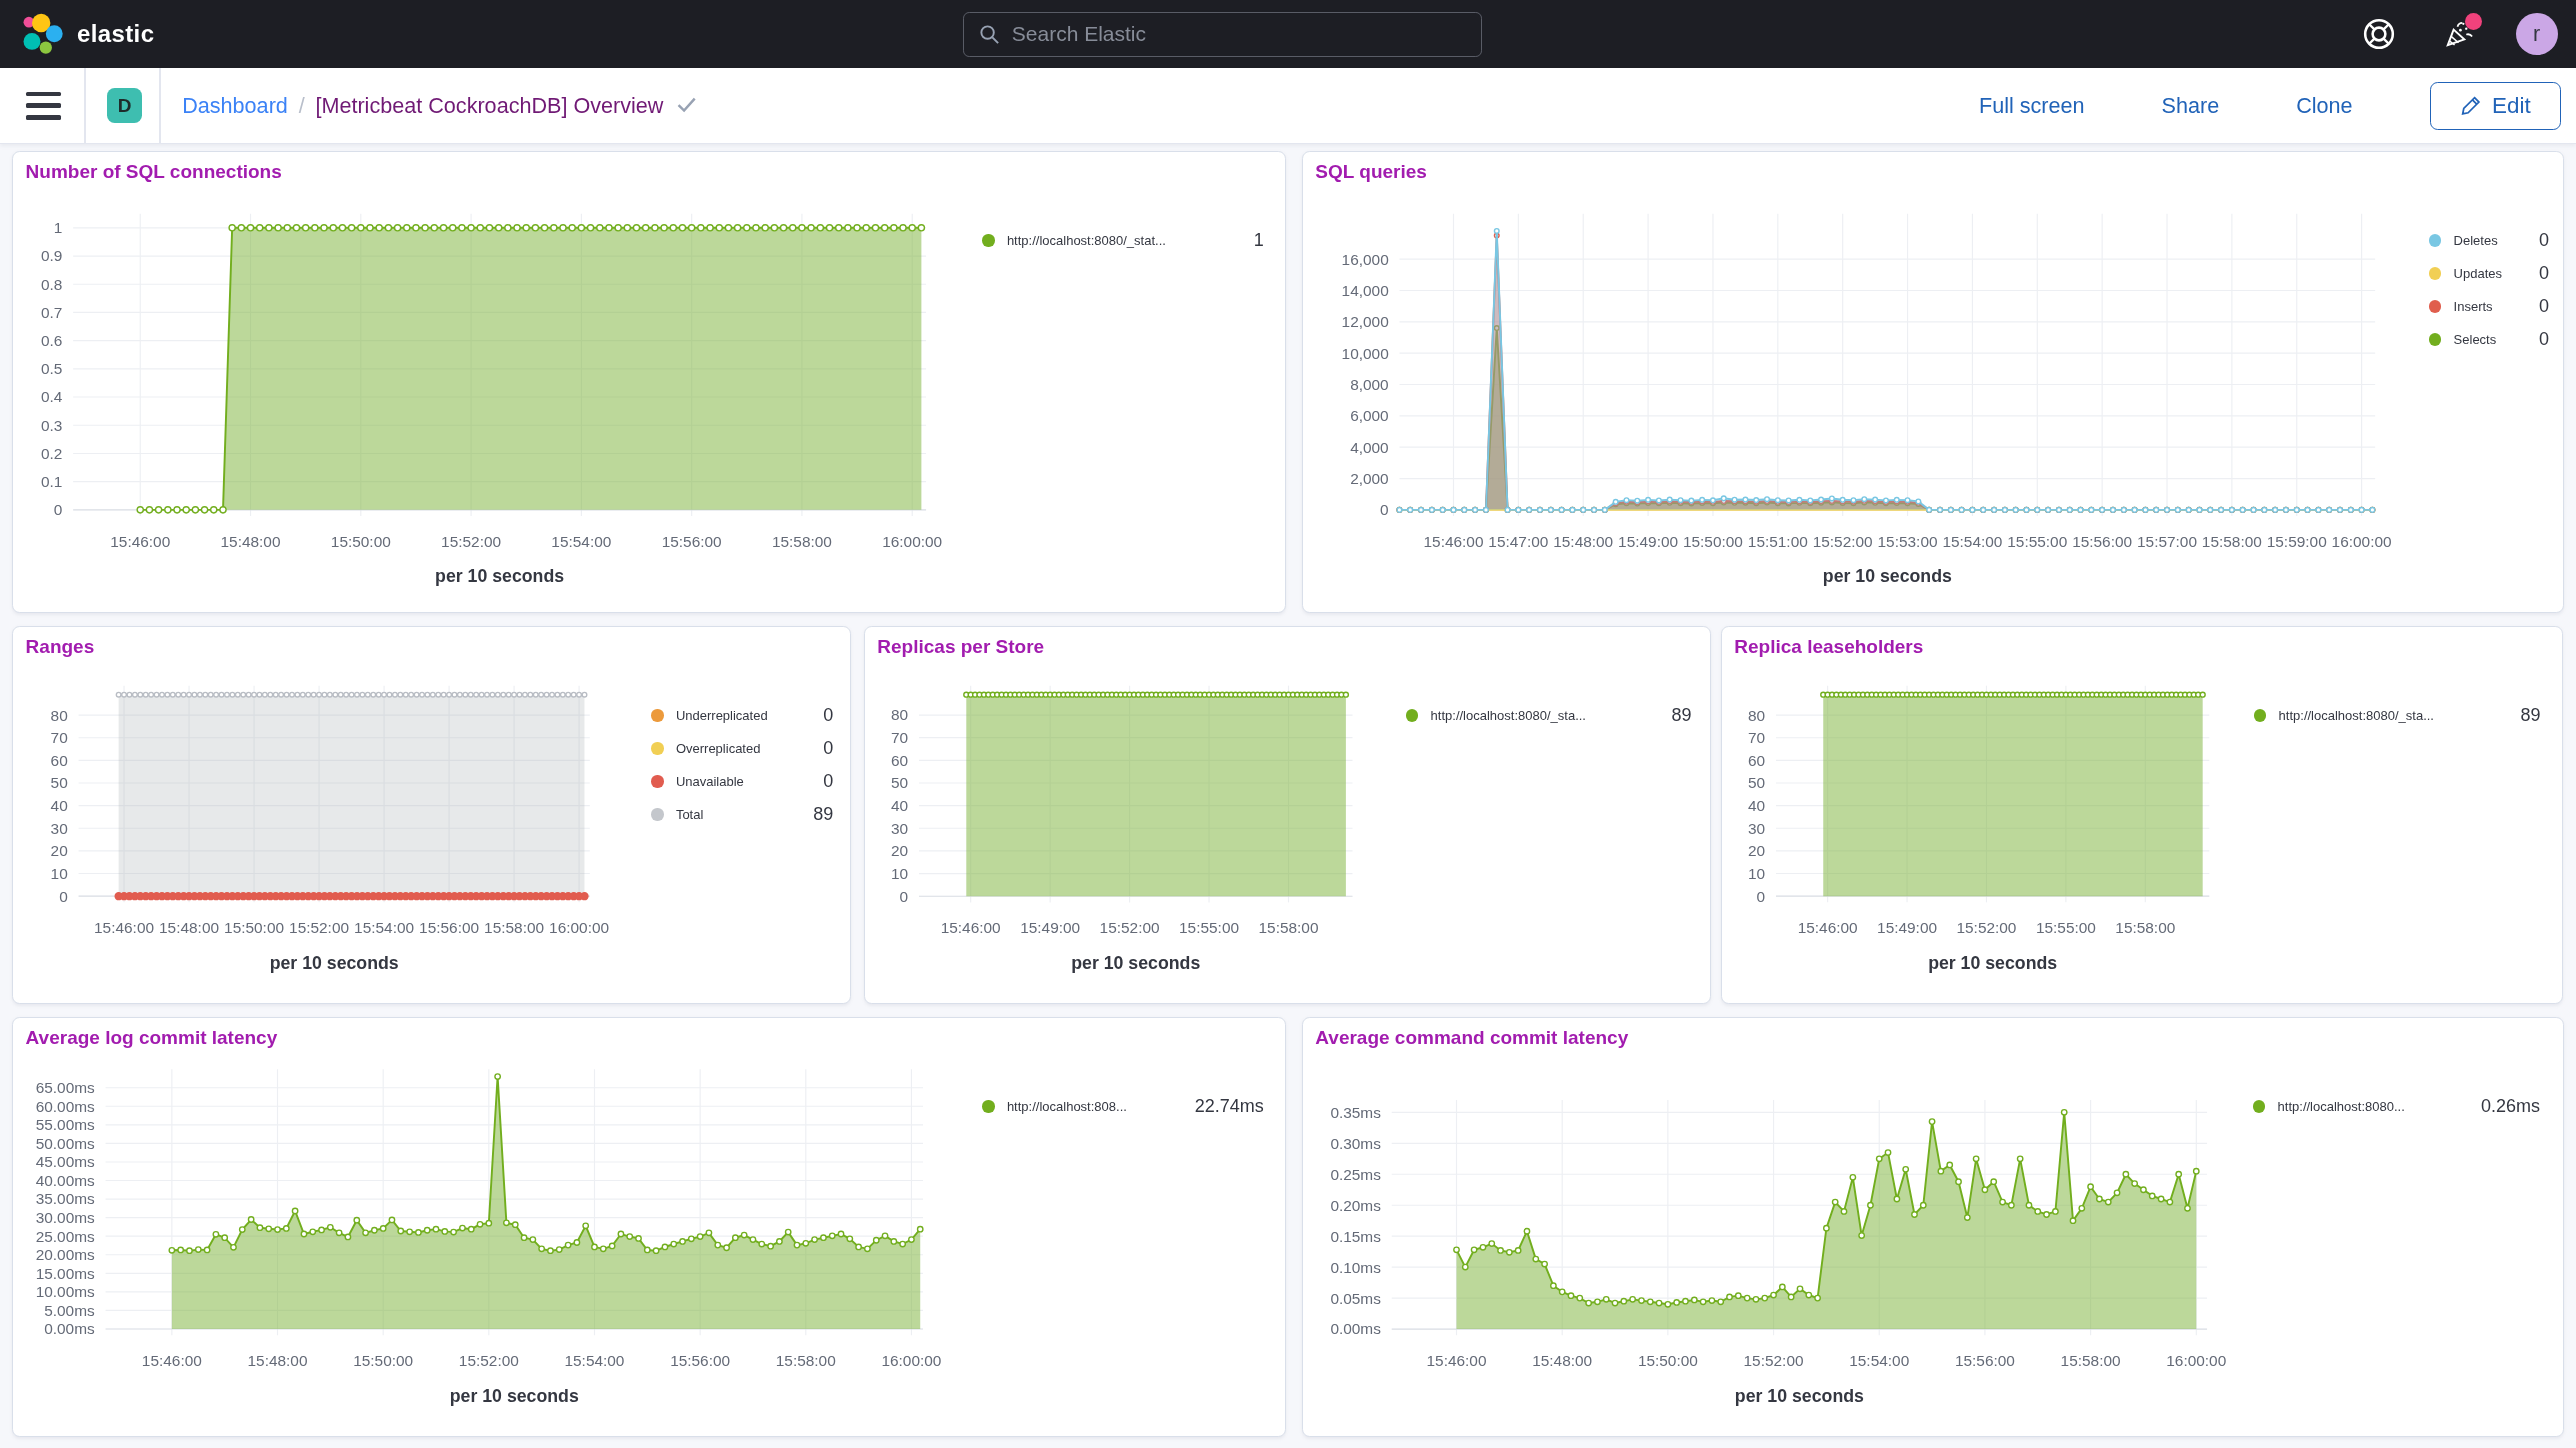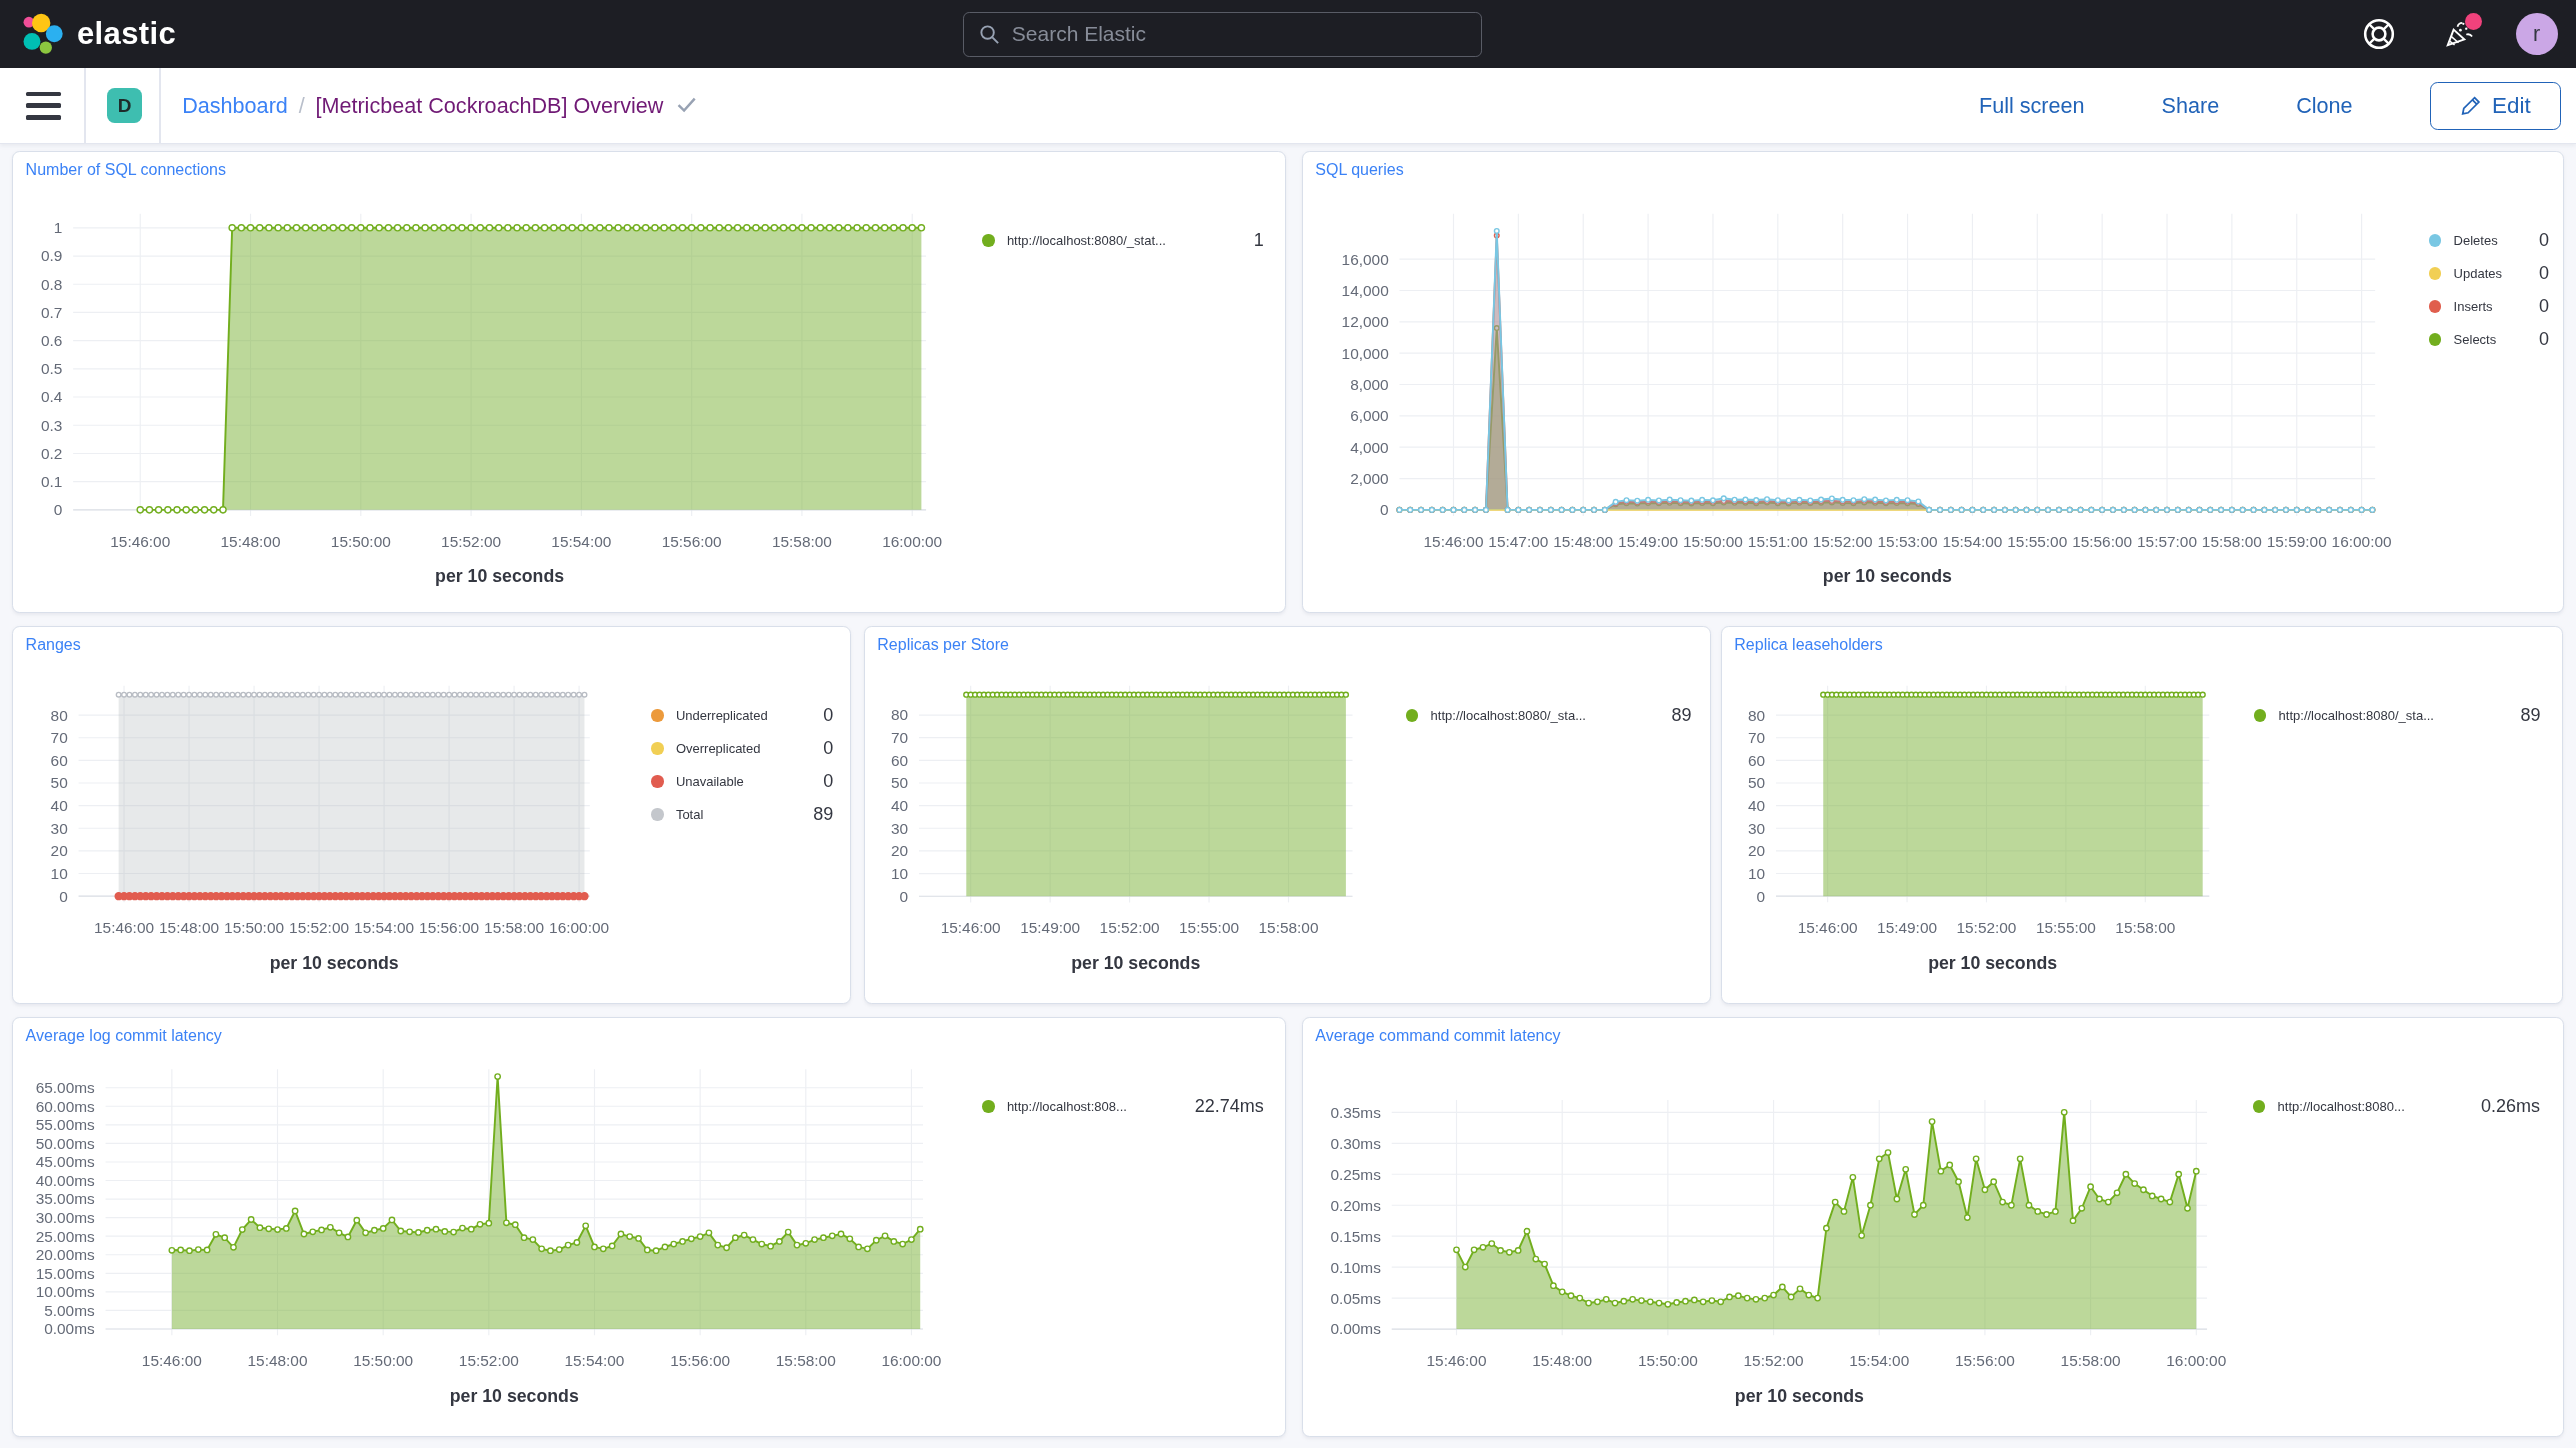--- a/index.html
+++ b/index.html
@@ -4,21 +4,21 @@
 <style>
   * { margin:0; padding:0; box-sizing:border-box; }
   html,body { width:2576px; height:1448px; overflow:hidden; background:#F6F7FB;
     font-family:"Liberation Sans", sans-serif; }
   .screen { position:relative; width:2576px; height:1448px; }
 
   
   .topbar { position:absolute; left:0; top:0; width:2576px; height:68px; background:#1D1E24;
     display:flex; align-items:center; }
   .brand { display:flex; align-items:center; gap:12.3px; margin-left:21.6px; }
-  .brand-name { color:#FFFFFF; font-size:31px; font-weight:600; letter-spacing:0.4px; }
+  .brand-name { color:#FFFFFF; font-size:24px; font-weight:600; letter-spacing:0.4px; }
   .searchbox { position:absolute; left:963px; top:11.6px; width:519px; height:45px;
     border:1.5px solid #595C66; border-radius:6.2px; display:flex; align-items:center; background:#1D1E24; }
   .searchbox input { flex:1; background:transparent; border:none; outline:none; color:#D4DAE5;
     font-size:21px; font-family:"Liberation Sans",sans-serif; }
   .searchbox input::placeholder { color:#878C98; }
   .search-glyph { margin:0 10.8px 0 14px; display:flex; }
   .top-icons { position:absolute; right:18.5px; top:0; height:68px; display:flex; align-items:center; gap:37px; }
   .icon-btn { position:relative; width:42px; height:42px; display:flex; align-items:center; justify-content:center; cursor:pointer; }
   .notif-dot { position:absolute; right:-3.1px; top:0; width:17px; height:17px; border-radius:50%; background:#F0427C; }
   .avatar { width:42px; height:42px; border-radius:50%; background:#CBA7E6; color:#343741;
@@ -41,21 +41,21 @@
   .crumb-current { color:#701a75; font-weight:500; }
   .crumb-check { margin-left:14px; display:flex; }
   .toolbar-right { margin-left:auto; display:flex; align-items:center; gap:77px; padding-right:15.4px; }
   .tb-link { color:#2163B8; font-size:21.6px; cursor:pointer; white-space:nowrap; }
   .edit-btn { display:flex; align-items:center; gap:10.8px; border:1.5px solid #2163B8; border-radius:7.7px;
     height:48px; padding:17px 29px; color:#2163B8; font-size:22.4px; font-weight:500; background:#fff; cursor:pointer; }
 
   
   .panel { position:absolute; background:#FFFFFF; border:0.8px solid #D9DFEA; border-radius:7.7px;
     box-shadow:0 1.5px 3.1px rgba(130,140,160,.12); }
-  .panel-title { position:absolute; left:12.3px; top:9.3px; font-size:16px; font-weight:400; color:#3b82f6; }
+  .panel-title { position:absolute; left:12.3px; top:9.3px; font-size:19px; font-weight:700; color:#a21caf; }
   .chart { position:absolute; left:0; top:0; }
   svg text.tick { font-family:"Liberation Sans",sans-serif; font-size:20px; fill:#646A77; }
   svg text.xlabel { font-family:"Liberation Sans",sans-serif; font-size:23px; font-weight:700; fill:#343741; }
 
   .legend { position:absolute; display:flex; flex-direction:column; }
   .legend-row { display:flex; align-items:center; height:33px; cursor:pointer; }
   .dot { width:12.3px; height:12.3px; border-radius:50%; flex:none; margin-right:12.3px; }
   .llabel { font-size:13px; color:#343741; white-space:nowrap; }
   .lvalue { margin-left:auto; font-size:18px; color:#343741; }
 </style>

